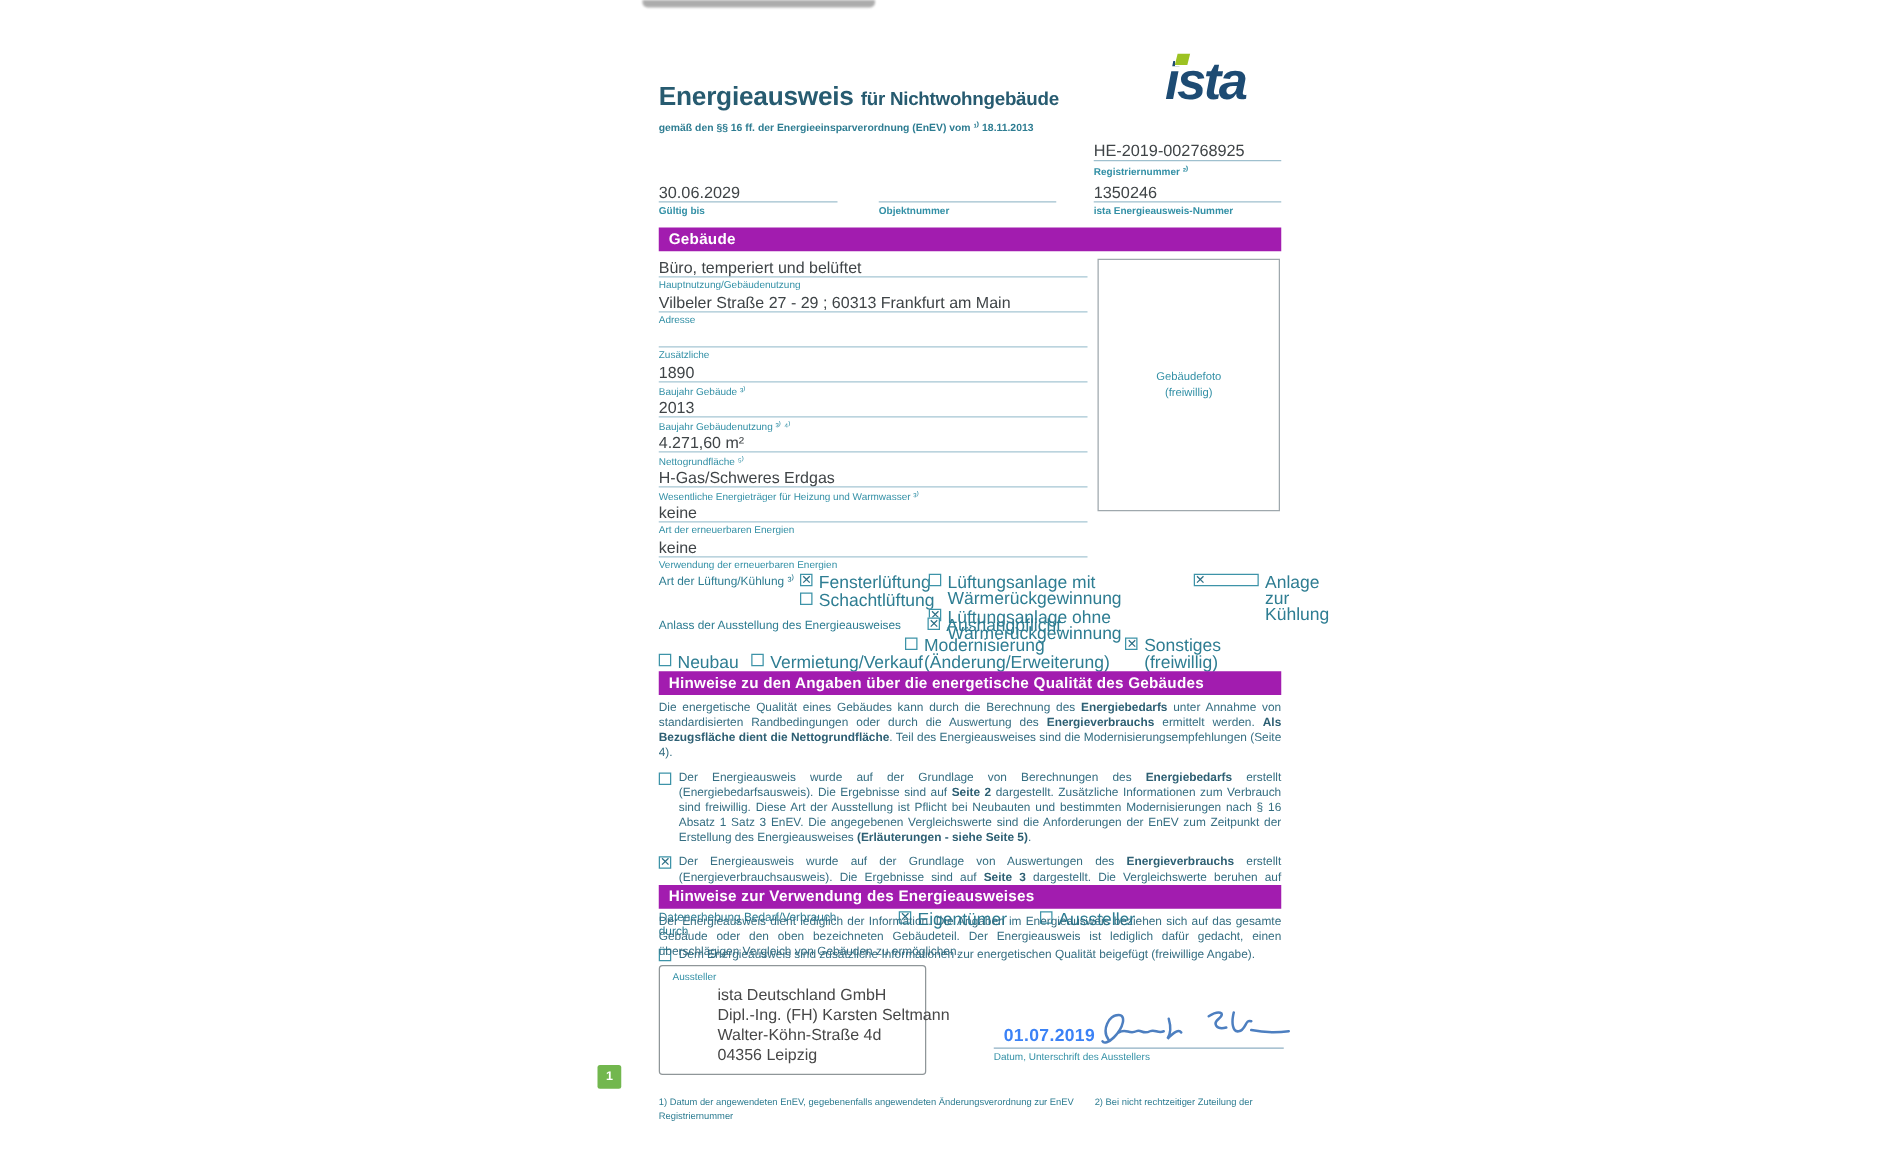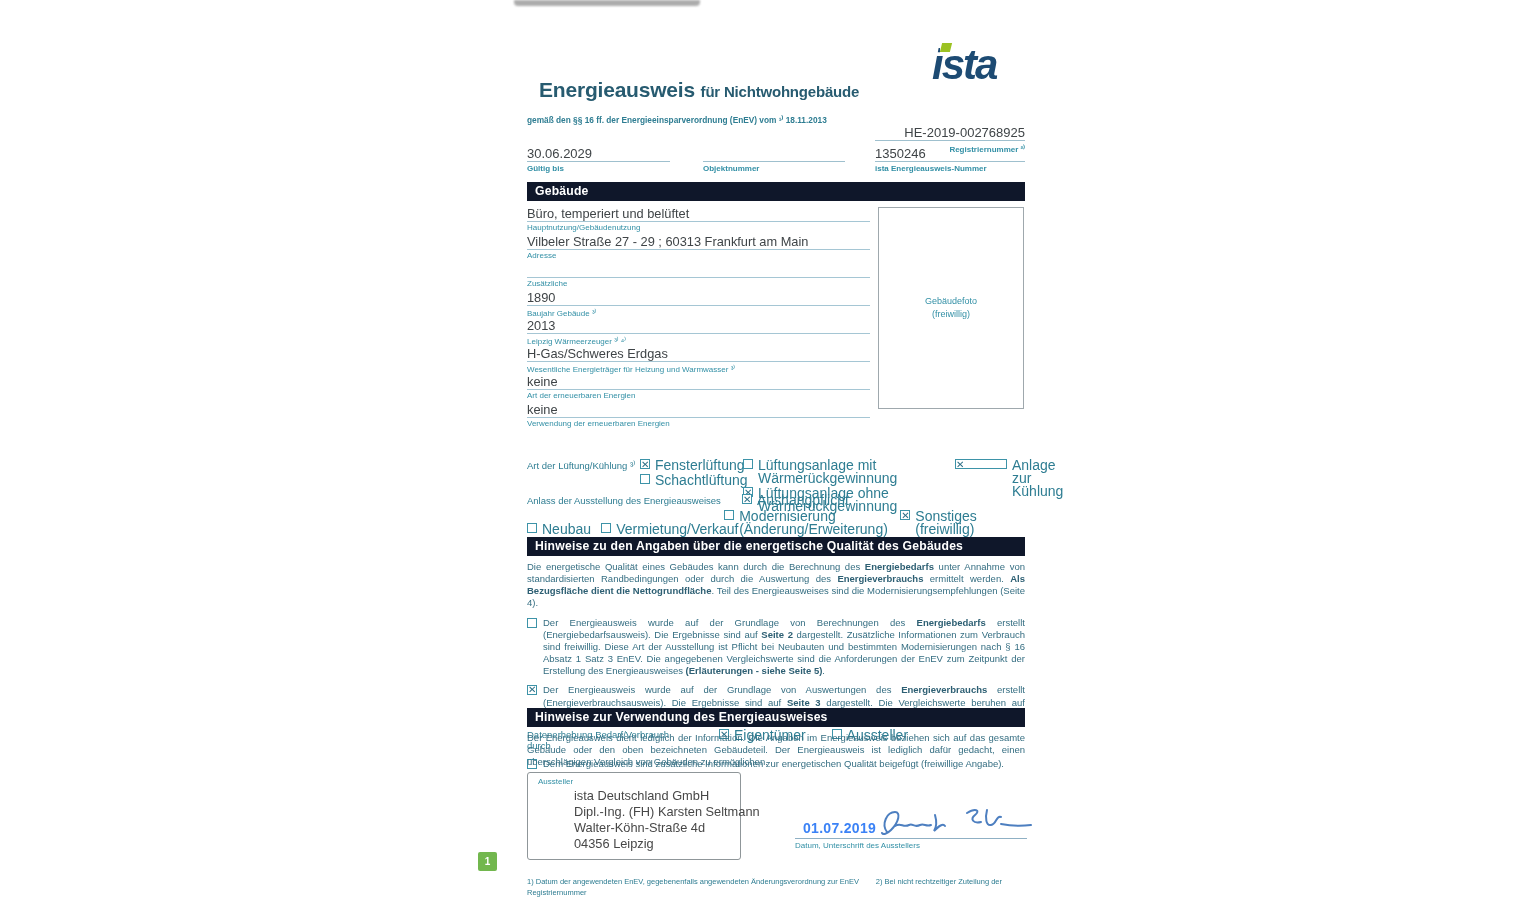--- a/index.html
+++ b/index.html
@@ -2,40 +2,40 @@
 <html><head>
 <meta charset="utf-8">
 <style>
   html,body{margin:0;padding:0;overflow:hidden;}
   body{width:1520px;height:920px;background:#ffffff;font-family:"Liberation Sans",sans-serif;position:relative;color:#474747;}
   .smudge{position:absolute;left:514px;top:0;width:186px;height:6px;background:#6a6a6a;opacity:.55;filter:blur(1px);border-radius:0 0 4px 4px;}
   .content{position:absolute;left:527px;top:0;width:498px;height:920px;}
 
   
   .hdr{position:absolute;top:66px;left:0;width:400px;}
-  .hdr h1{margin:12px;font-size:21px;font-weight:bold;color:#275b70;letter-spacing:-.2px;}
+  .hdr h1{margin:0;font-size:21px;font-weight:bold;color:#275b70;letter-spacing:-.2px;}
   .hdr h1 .suffix{font-size:15px;font-weight:bold;}
   .subtitle{margin-top:6px;font-size:8.3px;font-weight:bold;color:#2e7d92;}
 
   .logo{position:absolute;left:405px;top:36px;width:110px;height:60px;}
   .logo .word{font-size:42px;font-weight:bold;font-style:italic;color:#1d4b73;letter-spacing:-2px;line-height:58px;}
   .logo .dotcover{position:absolute;left:8px;top:6px;width:13px;height:11px;background:#ffffff;}
   .logo .dot{position:absolute;left:9px;top:7px;width:10px;height:9px;background:#9cc222;transform:skewX(-14deg);}
 
   
-  .regblock{position:absolute;left:348px;top:125px;width:150px;text-align:right;}
+  .regblock{position:absolute;left:348px;top:113px;width:150px;}
   .val{font-size:13px;color:#3f4447;min-height:15px;border-bottom:1px solid #9fc0ce;white-space:nowrap;}
   .lbl{font-size:8px;color:#3390a6;padding-top:2px;font-weight:bold;}
   .daterow{position:absolute;top:146px;left:0;width:498px;display:flex;justify-content:space-between;}
   .daterow .c1{width:143px;}
   .daterow .c2{width:142px;margin-left:33px;}
   .daterow .c3{width:150px;margin-left:30px;}
 
   
-  .bar{position:absolute;left:0;width:498px;height:19px;line-height:19px;background:#0f172a;color:#fff;font-size:12.2px;font-weight:bold;padding-left:8px;box-sizing:border-box;letter-spacing:.2px;}
+  .bar{position:absolute;left:0;width:498px;height:19px;line-height:19px;background:#a21caf;color:#fff;font-size:12.2px;font-weight:bold;padding-left:8px;box-sizing:border-box;letter-spacing:.2px;}
 
   
   .fields{position:absolute;top:206px;left:0;width:343px;}
   .frow{margin-bottom:1px;}
   .fv{font-size:12.8px;color:#3f4447;min-height:15px;border-bottom:1px solid #a5c6d4;white-space:nowrap;}
   .fl{font-size:8px;color:#3390a6;height:10px;padding-top:1px;}
   .photo{position:absolute;left:351px;top:207px;width:146px;height:202px;border:1px solid #9fa8ad;box-sizing:border-box;display:flex;align-items:center;justify-content:center;text-align:center;}
   .photo .ph{font-size:9px;color:#3390a6;line-height:1.4;}
 
   
@@ -137,21 +137,25 @@
     <div class="frow">
       <div class="fv"></div>
       <div class="fl">Zusätzliche</div>
     </div>
     <div class="frow">
       <div class="fv">1890</div>
       <div class="fl">Baujahr Gebäude ³⁾</div>
     </div>
     <div class="frow">
       <div class="fv">2013</div>
-      <div class="fl">Leipzig Wärmeerzeuger ³⁾ ⁴⁾</div>
+      <div class="fl">Baujahr Gebäudenutzung ³⁾ ⁴⁾</div>
+    </div>
+    <div class="frow">
+      <div class="fv">4.271,60 m²</div>
+      <div class="fl">Nettogrundfläche ⁵⁾</div>
     </div>
     <div class="frow">
       <div class="fv">H-Gas/Schweres Erdgas</div>
       <div class="fl">Wesentliche Energieträger für Heizung und Warmwasser ³⁾</div>
     </div>
     <div class="frow">
       <div class="fv">keine</div>
       <div class="fl">Art der erneuerbaren Energien</div>
     </div>
     <div class="frow">

